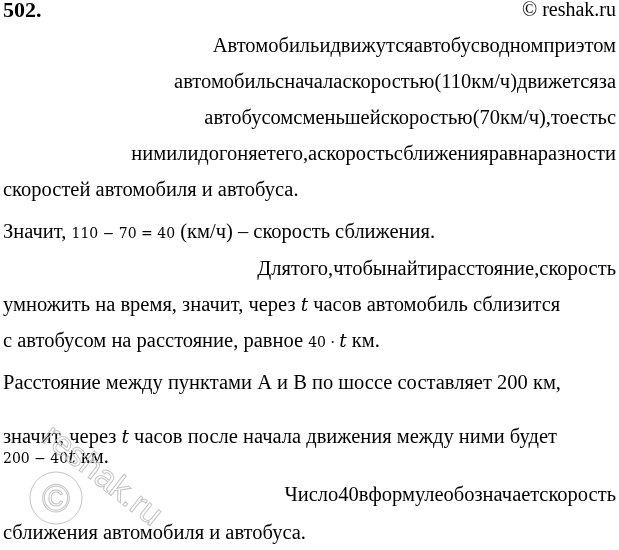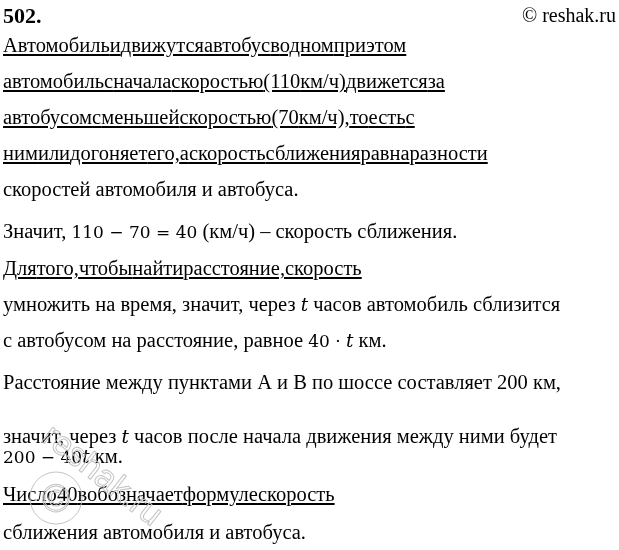--- a/index.html
+++ b/index.html
@@ -1,36 +1,36 @@
 <!DOCTYPE html>
 <html><head>
 <meta charset="utf-8">
 <style>
   html, body { margin: 0; padding: 0; background: #ffffff; }
   body {
     width: 619px; height: 550px; position: relative; overflow: hidden;
     font-family: "Liberation Serif", serif; color: #000;
   }
   .header {
-    position: absolute; left: 0; right: 0; top: 0; height: 30px; margin-top: 6px;
+    position: absolute; left: 0; right: 0; top: 0; height: 30px;
   }
   .task-number {
     position: absolute; left: 3px; top: -3px;
     font-weight: bold; font-size: 22px;
   }
   .copyright {
     position: absolute; right: 3px; top: -2px;
     font-size: 20px;
   }
   .line {
     position: absolute; left: 3px; right: 3px;
     font-size: 20.5px; line-height: 24px; white-space: nowrap;
   }
-  .justify { display: flex; justify-content: flex-start; text-decoration: underline; }
-  .math { font-family: "DejaVu Serif", serif; font-size: 17px; }
+  .justify { display: flex; justify-content: flex-end; }
+  .math { font-family: "DejaVu Serif", serif; font-size: 14px; }
   .math-i { font-family: "DejaVu Serif", serif; font-style: italic; font-size: 18.5px; }
   .watermark {
     position: absolute; left: 18px; top: 420px; width: 190px; height: 120px;
     pointer-events: none;
   }
 </style>
 </head>
 <body>
 
 <div class="header">
@@ -108,22 +108,22 @@
   <span>значит, через </span><span class="math-i">t</span><span> часов после начала движения между ними будет</span>
 </div>
 <div class="line" style="top:444px">
   <span class="math">200 − 40</span><span class="math-i">t</span><span> км.</span>
 </div>
 
 <div class="line justify" style="top:482px">
   <span>Число</span>
   <span>40</span>
   <span>в</span>
+  <span>формуле</span>
   <span>обозначает</span>
-  <span>формуле</span>
   <span>скорость</span>
 </div>
 <div class="line" style="top:520px">сближения автомобиля и автобуса.</div>
 
 <svg class="watermark" viewBox="0 0 190 120">
   <g fill="none" stroke="#c4c4c4" stroke-width="1">
     <circle cx="38" cy="78" r="26"></circle>
     <text x="38" y="92" text-anchor="middle" font-family="Liberation Sans, sans-serif" font-size="38">©</text>
     <text x="0" y="0" font-family="Liberation Sans, sans-serif" font-size="34" transform="translate(22,20) rotate(38)">reshak.ru</text>
   </g>

